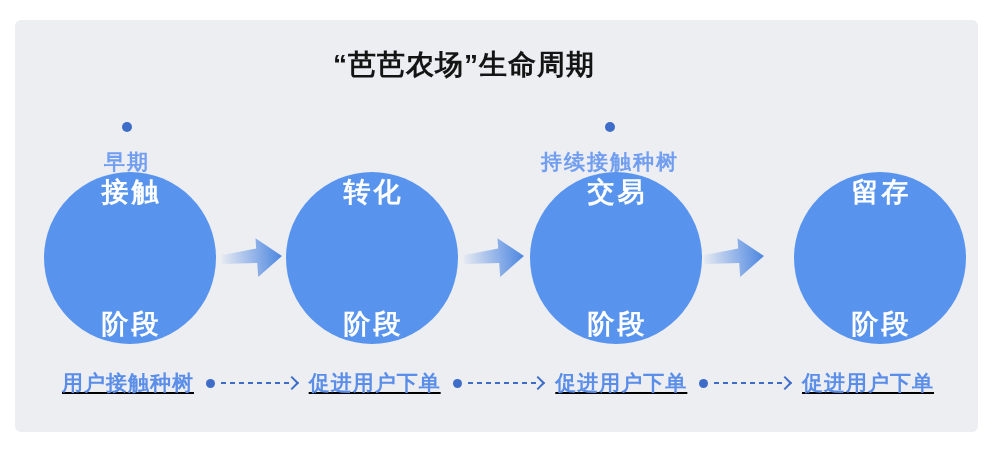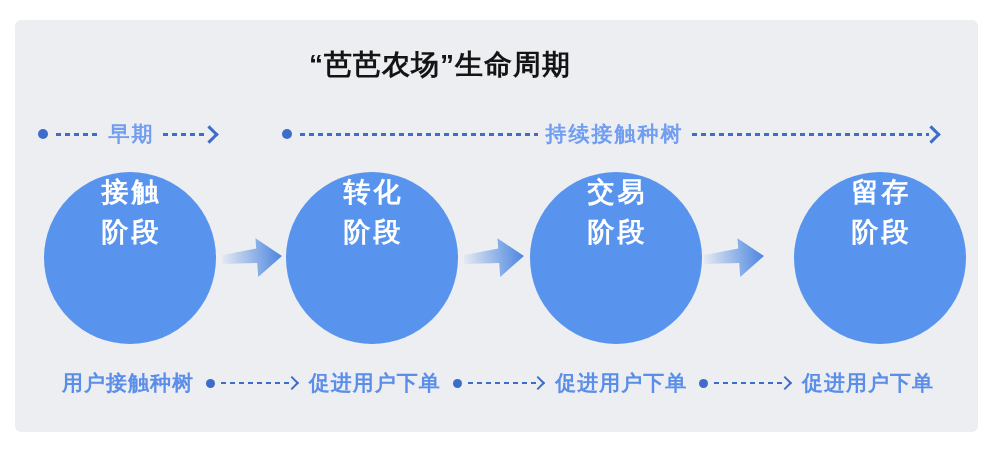--- a/index.html
+++ b/index.html
@@ -8,26 +8,26 @@
     background:#ffffff;
     font-family:"Liberation Sans","DejaVu Sans",sans-serif;
   }
   .panel{
     position:absolute;left:15px;top:20px;width:963px;height:412px;
     background:var(--panel-bg,#ECEEF2);border-radius:6px;
   }
   .title{
     position:absolute;top:46px;left:0;width:880px;margin:0;
     text-align:center;font-size:28px;font-weight:700;
-    color:var(--title,#141414);letter-spacing:1px;
+    color:var(--title,#141414);letter-spacing:1px;padding-left:24px;
   }
   
   .phase{
     position:absolute;top:122px;height:24px;
-    display:flex;align-items:center;gap:8px;
+    display:flex;align-items:center;gap:8px;flex-direction:column;
   }
   .phase-early{left:38px;width:178px;}
   .phase-expansion{left:282px;width:656px;}
   .start-dot{
     width:10px;height:10px;border-radius:50%;
     background:var(--line,#3E6CC9);flex:0 0 auto;
   }
   .dash{
     flex:1 1 auto;height:3px;
     background-image:repeating-linear-gradient(90deg,var(--line,#3E6CC9) 0 5px,transparent 5px 9px);
@@ -39,34 +39,34 @@
     transform:rotate(45deg);margin-left:-12px;
   }
   .phase-label{
     flex:0 0 auto;font-size:21px;font-weight:700;
     color:var(--phase-label,#719EF0);letter-spacing:2px;white-space:nowrap;
   }
   
   .circle{
     position:absolute;top:172px;width:172px;height:172px;border-radius:50%;
     background:var(--circle,#5894EE);
-    display:flex;flex-direction:column;align-items:center;justify-content:flex-start;
+    display:flex;flex-direction:column;align-items:center;justify-content:space-between;
   }
   .c1{left:44px}.c2{left:286px}.c3{left:530px}.c4{left:794px}
   .circle span{
     display:block;color:#ffffff;font-size:27px;font-weight:700;
     line-height:40px;letter-spacing:3px;text-align:center;text-indent:3px;
   }
   
   .garrow{position:absolute;top:235px;width:62px;height:46px;transform:rotate(-4deg);}
   .a1{left:221px}.a2{left:463px}.a3{left:703px}
   
   .actions{
     position:absolute;left:62px;top:368px;width:872px;height:30px;
-    display:flex;align-items:center;
+    display:flex;align-items:center;text-decoration:underline;
   }
   .action-label{
     flex:0 0 auto;font-size:21px;font-weight:700;white-space:nowrap;
     color:var(--action-label,#5B8EE8);letter-spacing:1px;
   }
   .action-connector{
     flex:1 1 auto;display:flex;align-items:center;margin:0 12px;gap:6px;
   }
   .action-connector .start-dot{width:9px;height:9px;}
   .action-connector .dash{height:2.5px;}

